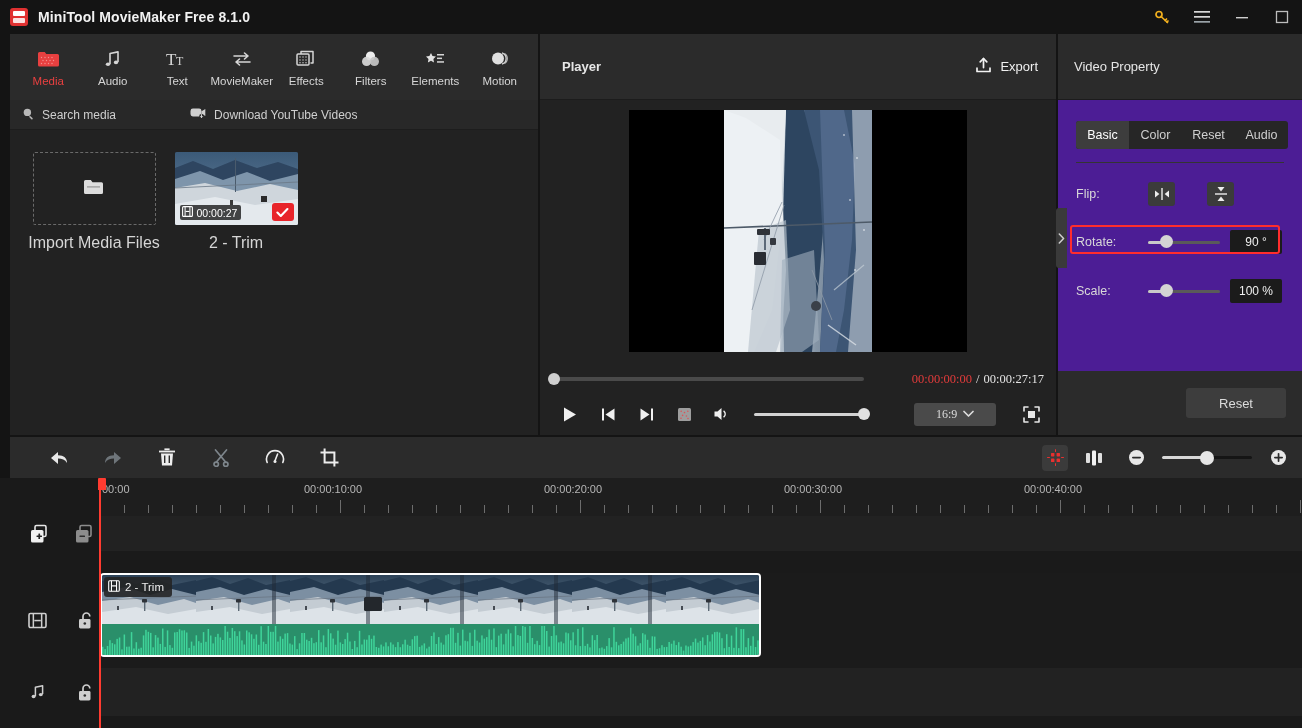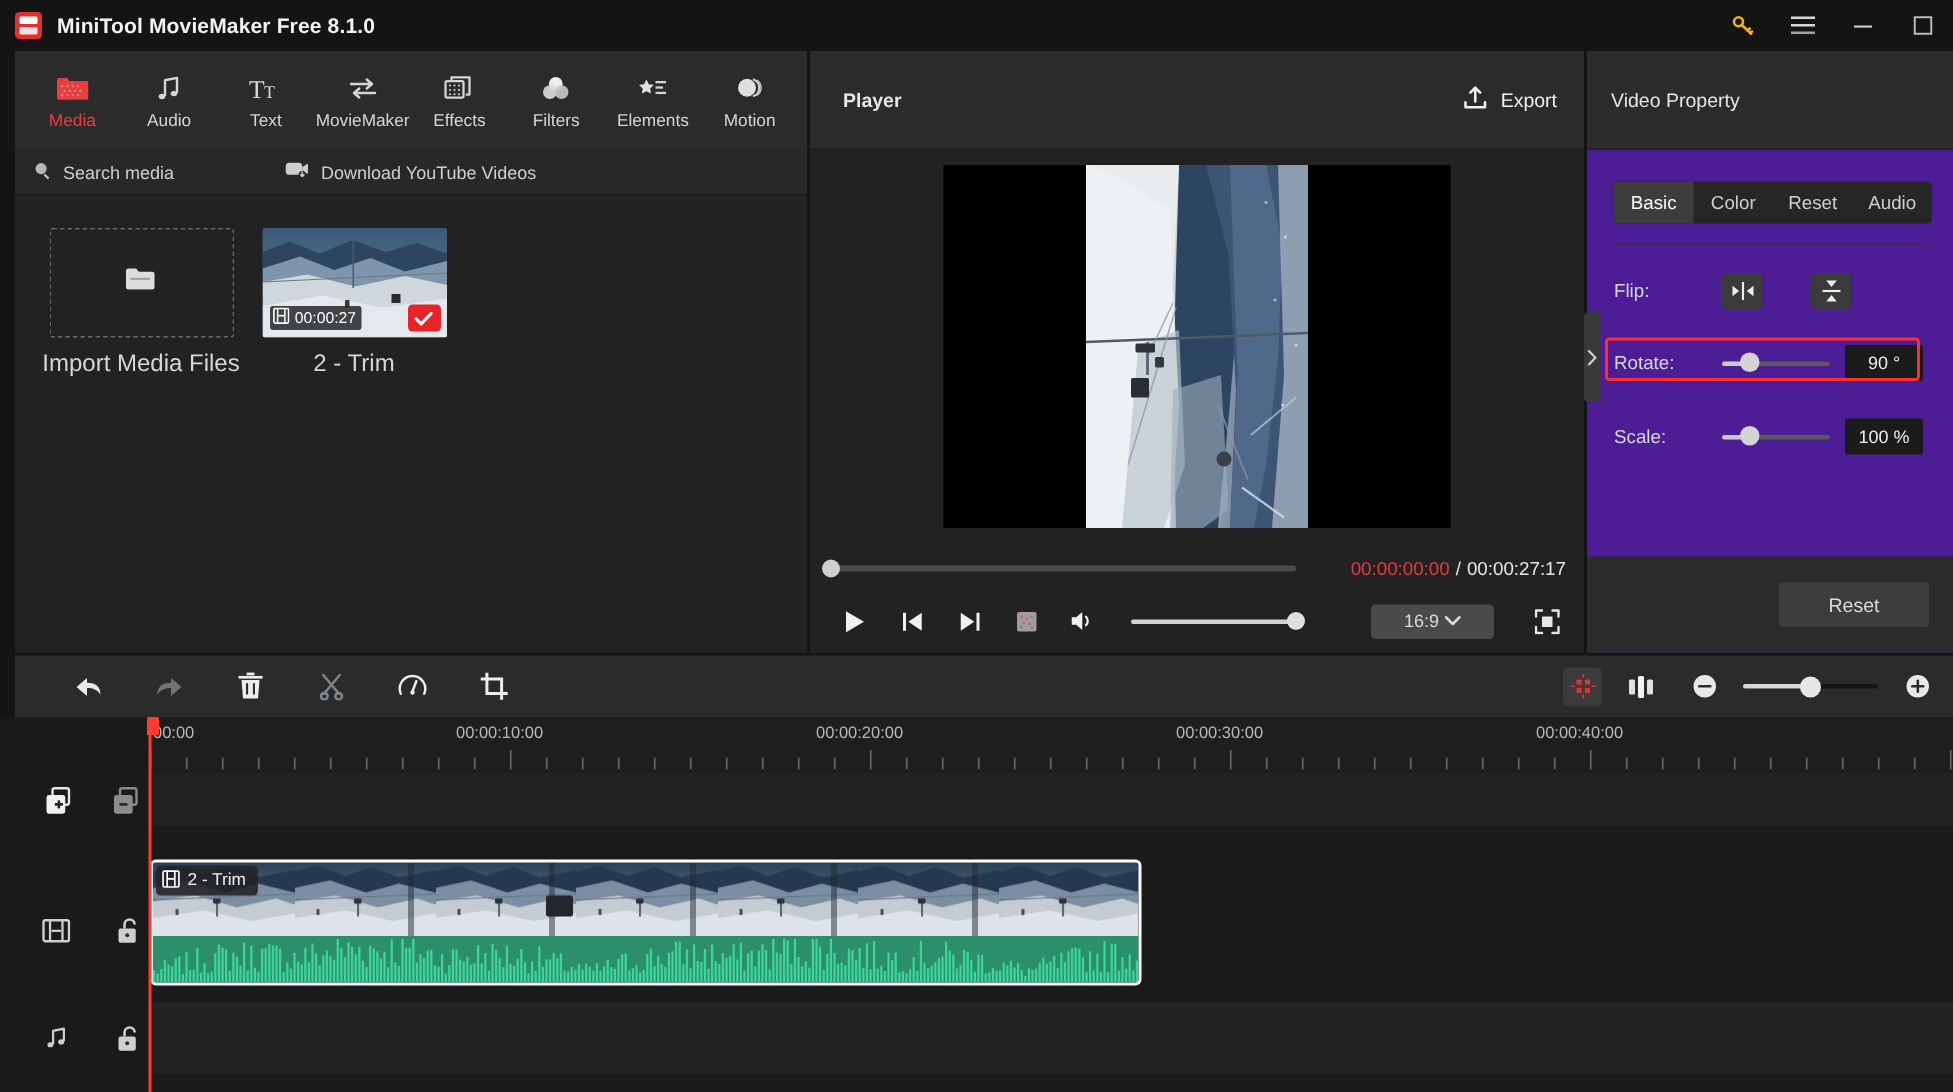--- a/index.html
+++ b/index.html
@@ -103,21 +103,21 @@
     height: 66px; background: #2b2b2b; display: flex; align-items: center;
     padding: 0 18px 0 22px; border-bottom: 1px solid #1c1c1c;
   }
   .player-title { font-size: 13px; color: #e6e6e6; font-weight: bold; }
   .export-btn { margin-left: auto; display: flex; align-items: center; gap: 8px; cursor: pointer; font-size: 13px; color: #f0f0f0; }
   .video-area {
     height: 262px; display: flex; align-items: center; justify-content: center; background: #222222;
   }
   .video-frame { width: 338px; height: 242px; background: #000; position: relative; overflow: hidden; }
   .vid-inner { position: absolute; left: 95px; top: 0; width: 148px; height: 242px; overflow: hidden; }
-  .player-ctrls { height: 73px; padding: 0 12px; }
+  .player-ctrls { height: 73px; padding: 0 12px; font-family: Liberation Serif, serif; }
   .seek-row { display: flex; align-items: center; height: 34px; }
   .seekbar { position: relative; width: 310px; height: 4px; background: #4a4a4a; border-radius: 2px; margin-left: 2px; cursor: pointer; }
   .seek-knob { position: absolute; left: -6px; top: -4px; width: 12px; height: 12px; border-radius: 50%; background: #cfcfcf; }
   .tc { margin-left: auto; font-size: 12.5px; display:flex; gap:4px; }
   .tc .cur { color: #e23b3b; }
   .tc .sep, .tc .tot { color: #e4e4e4; }
   .btn-row { display: flex; align-items: center; height: 36px; gap: 14px; padding-left: 6px; }
   .pbtn { width: 24px; height: 24px; display:flex; align-items:center; justify-content:center; cursor:pointer; }
   .volbar { position: relative; width: 110px; height: 3px; background: #d2d2d2; border-radius: 2px; margin-left: 6px; cursor:pointer; }
   .vol-knob { position: absolute; right: -6px; top: -4.5px; width: 12px; height: 12px; border-radius: 50%; background: #e0e0e0; }

